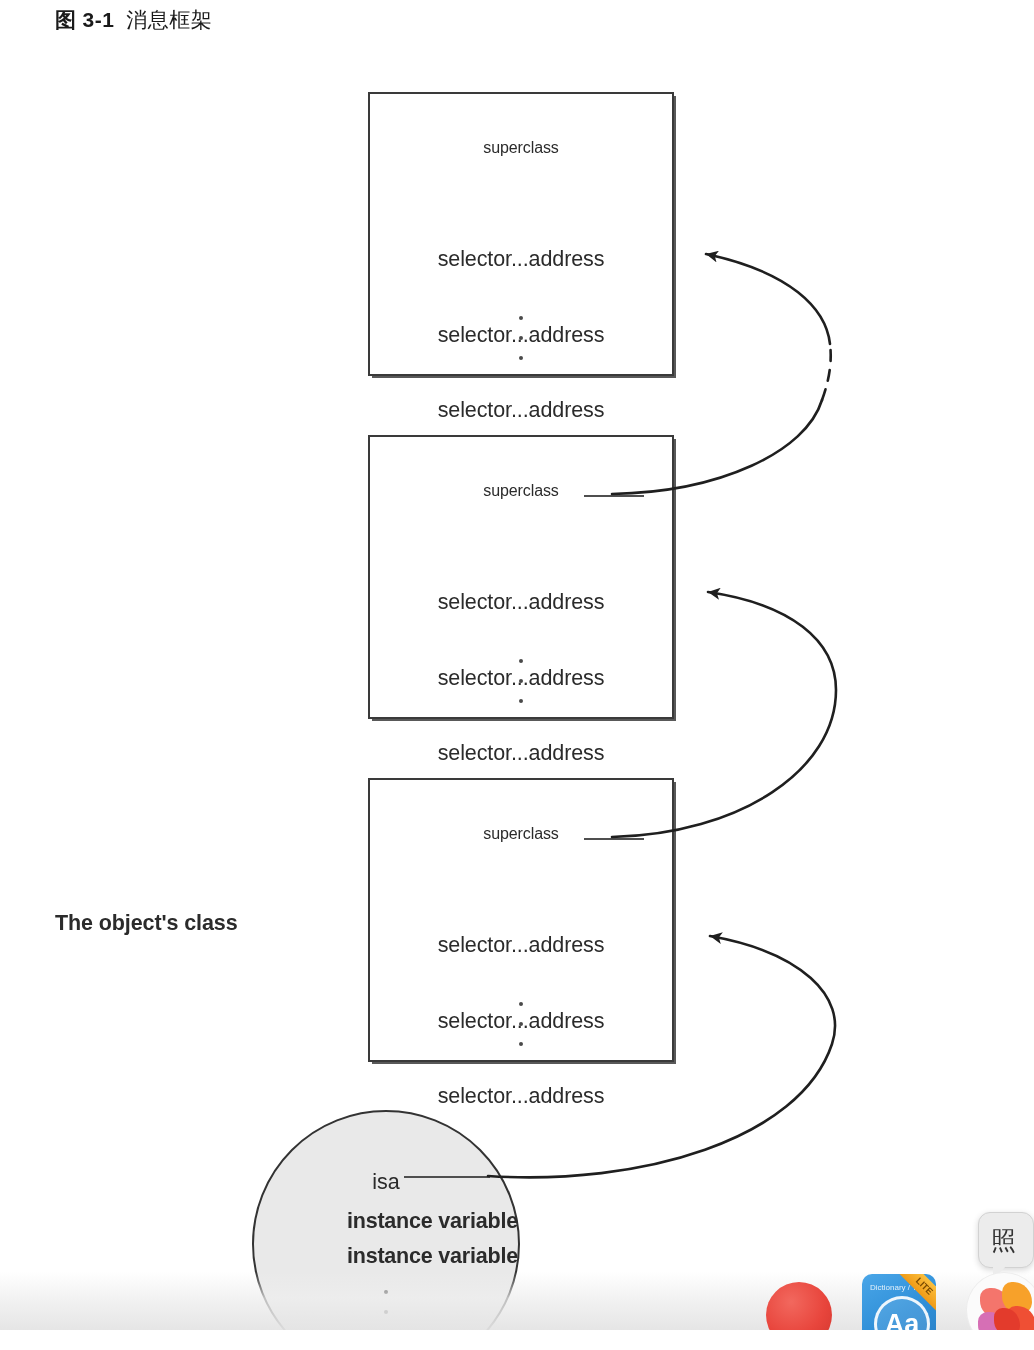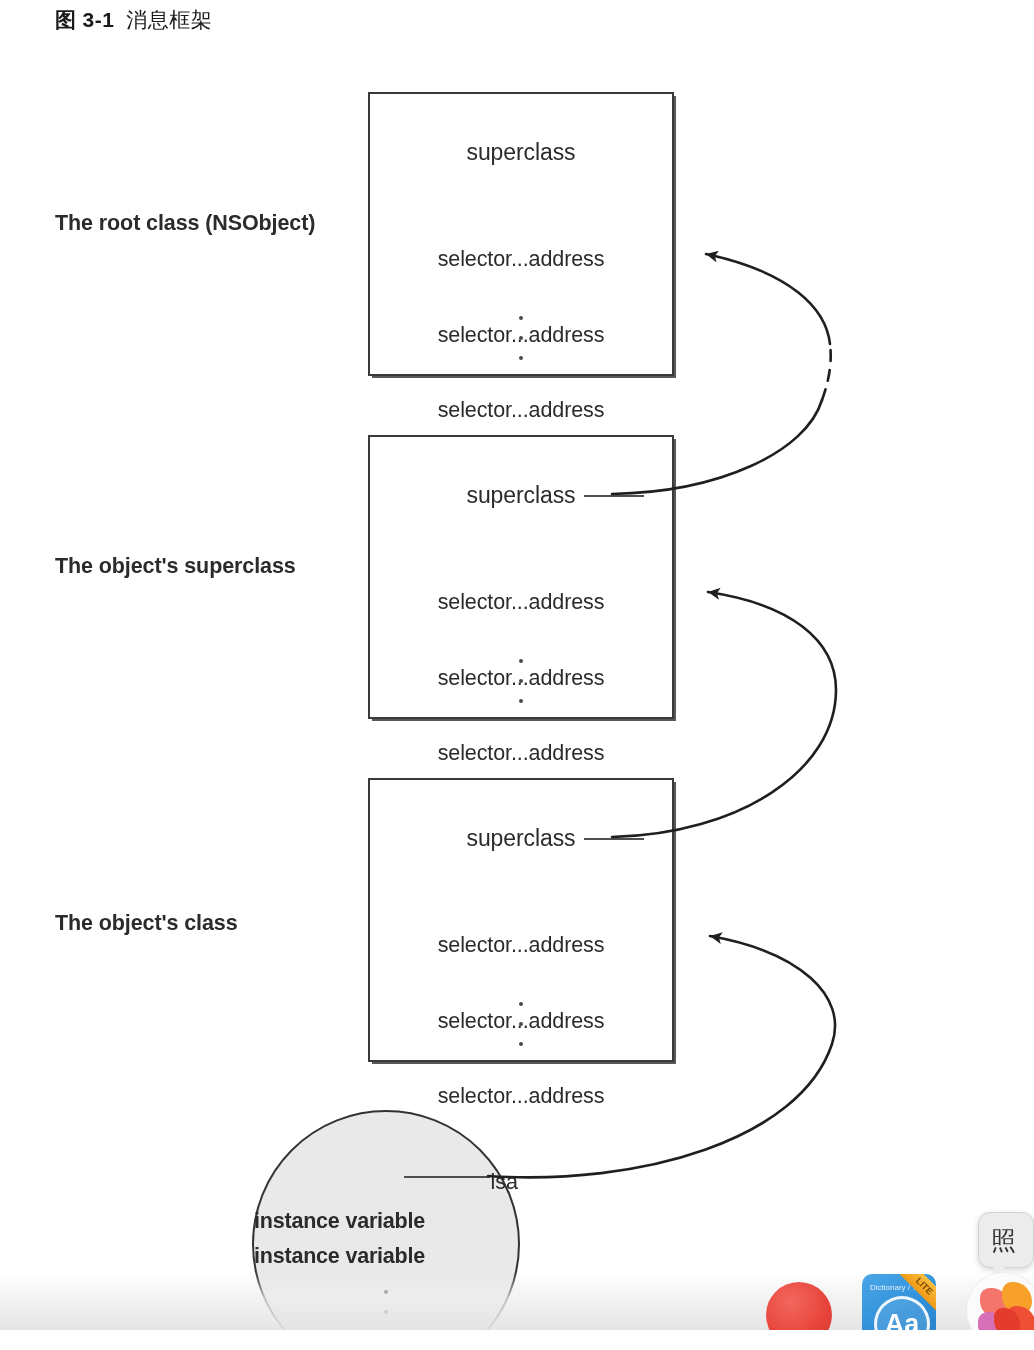--- a/index.html
+++ b/index.html
@@ -59,21 +59,21 @@
   #box-root  { top: 92px; }
   #box-super { top: 435px; }
   #box-class { top: 778px; }
 
   .box-superclass {
     position: absolute;
     left: 0;
     right: 0;
     top: 45px;
     text-align: center;
-    font-size: 23px;
+    font-size: 16px;
     color: #2b2b2b;
     font-weight: 400;
     letter-spacing: -0.1px;
   }
   .box-rows {
     position: absolute;
     left: 0;
     right: 0;
     top: 108px;
     text-align: center;
@@ -117,29 +117,29 @@
     height: 268px;
     border-radius: 50%;
     background: #e9e9e9;
     border: 2px solid #333333;
     box-sizing: border-box;
   }
   #object-circle .isa {
     position: absolute;
     left: 0; right: 0;
     top: 58px;
-    text-align: right;
+    text-align: center;
     font-size: 21.5px;
     color: #2b2b2b;
   }
   #object-circle .ivars {
     position: absolute;
     left: 0; right: 0;
     top: 92px;
-    text-align: left;
+    text-align: right;
   }
   #object-circle .ivars .iv-row {
     font-size: 21.5px;
     font-weight: 700;
     color: #2b2b2b;
     line-height: 35px;
     letter-spacing: -0.2px;
   }
   #object-circle .obj-dots {
     position: absolute;
@@ -281,22 +281,20 @@
 </style>
 </head>
 <body>
 
 <div id="page">
 
   <div id="caption">
     <span class="cap-label">图</span><span class="cap-num">3-1</span><span class="cap-title">消息框架</span>
   </div>
 
-  <div id="label-root" class="row-label">The root class (NSObject)</div>
-  <div id="label-super" class="row-label">The object's superclass</div>
   <div id="label-class" class="row-label">The object's class</div>
 
   <div id="box-root" class="class-box">
     <div class="box-superclass">superclass</div>
     <div class="box-rows">
       <div class="sel-row">selector...address</div>
       <div class="sel-row">selector...address</div>
       <div class="sel-row">selector...address</div>
     </div>
     <div class="vdots">

